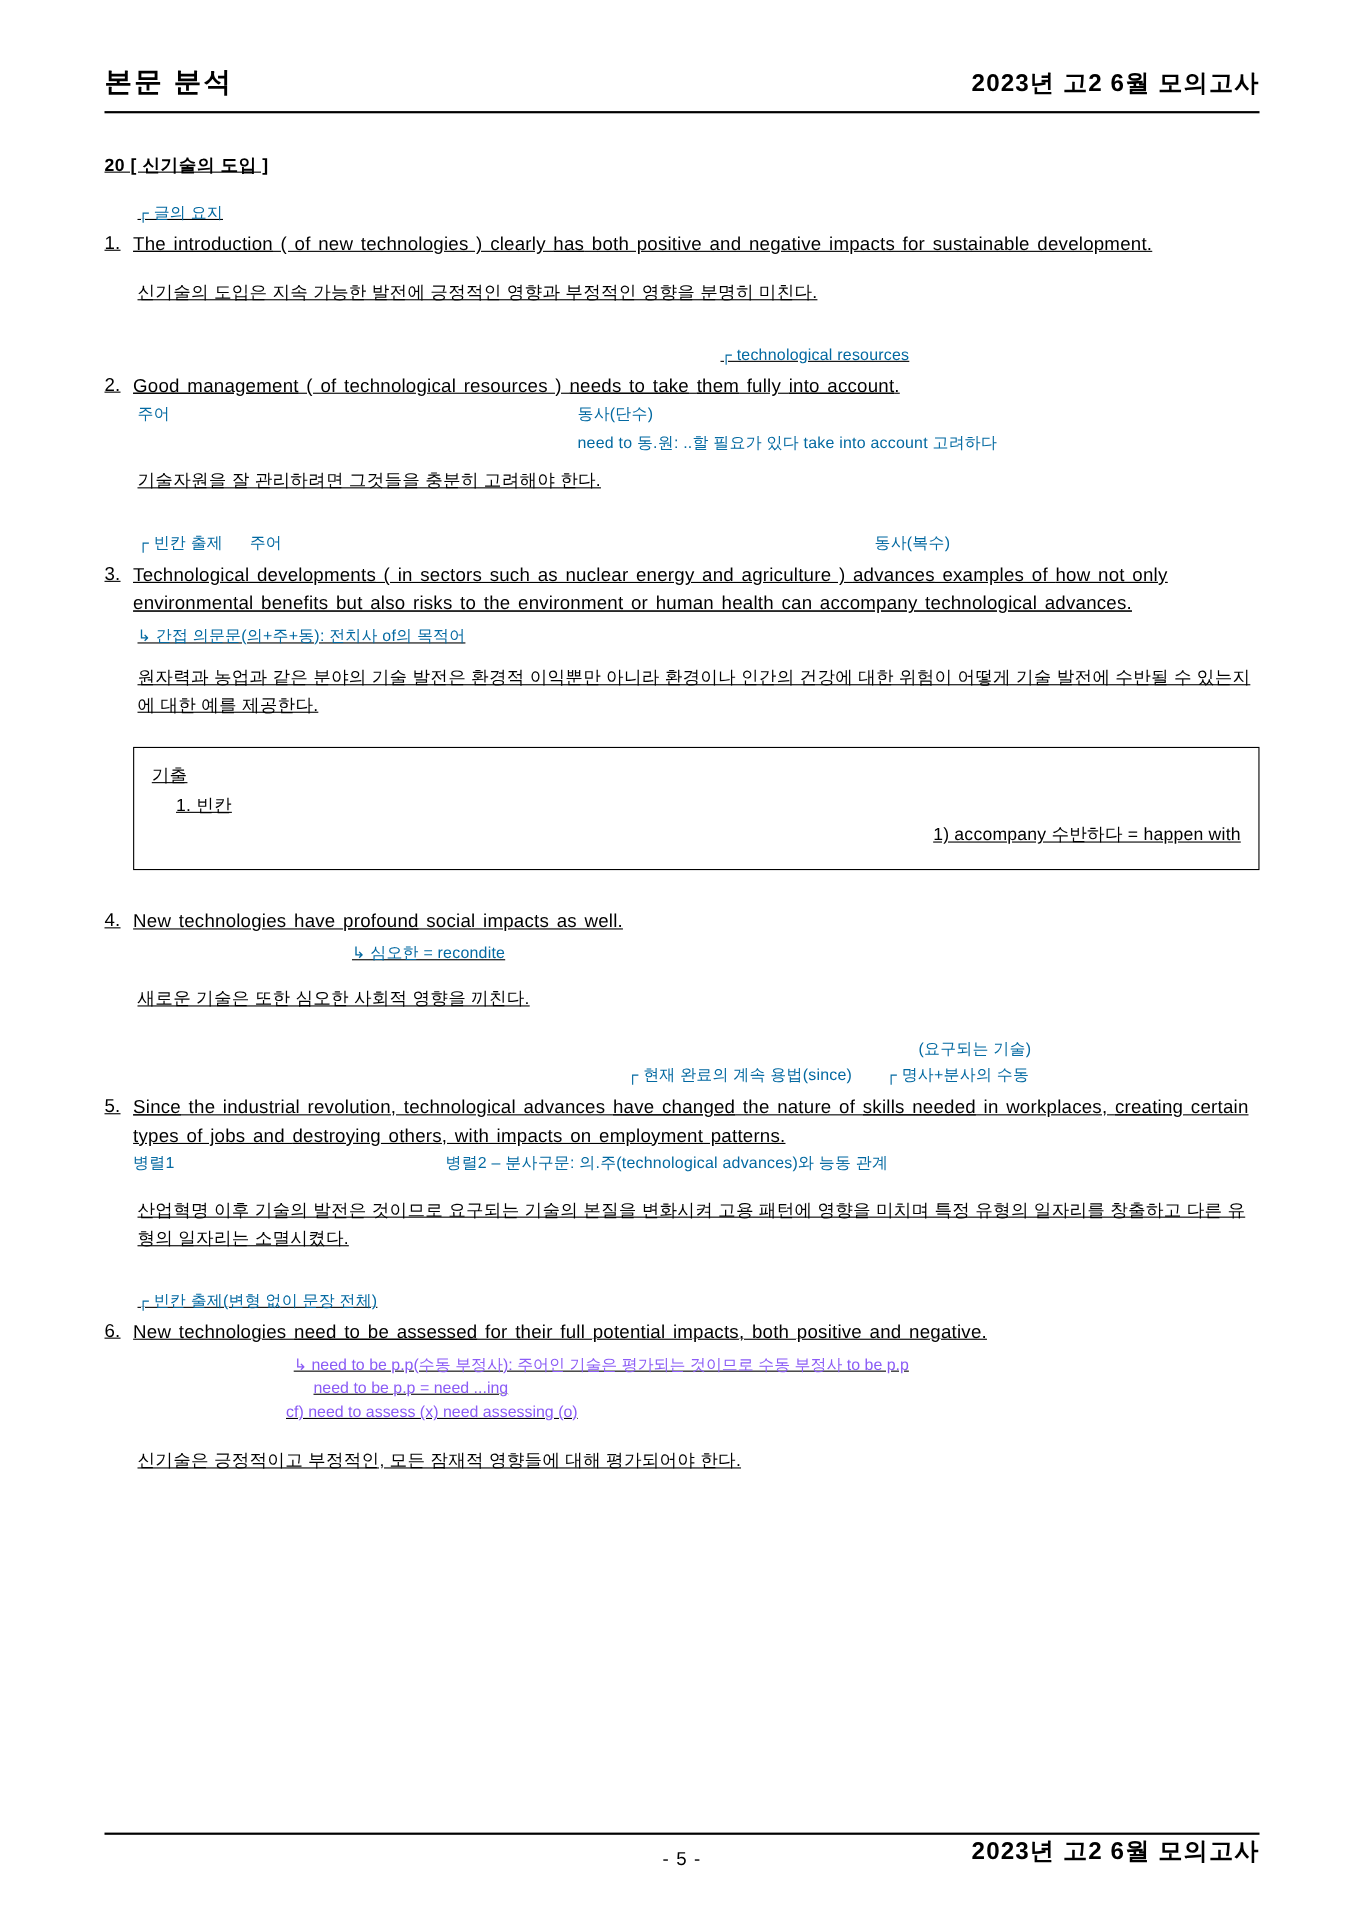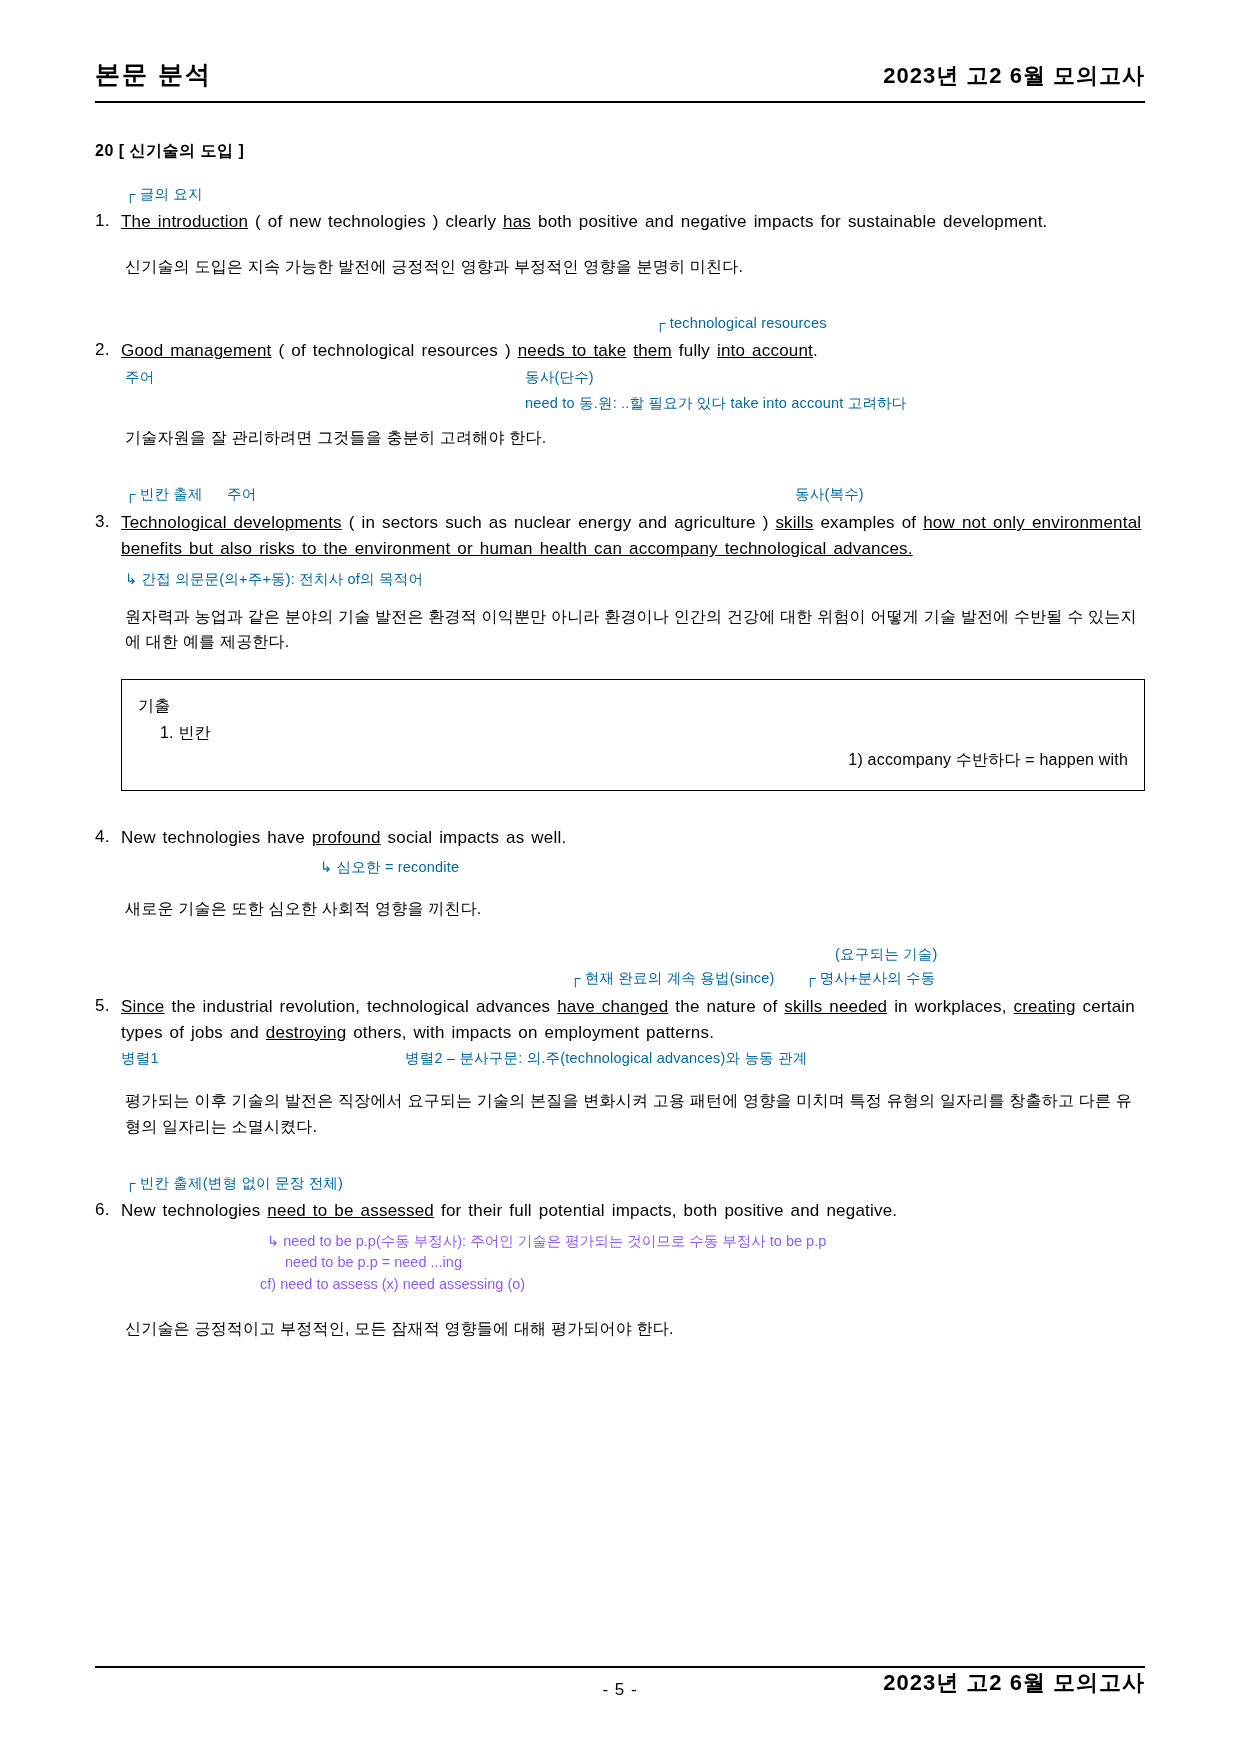--- a/index.html
+++ b/index.html
@@ -38,20 +38,21 @@
   .header-right {
     font-size: 22px;
     font-weight: bold;
     letter-spacing: 1px;
   }
   
   .content {
     padding-top: 36px;
     font-size: 16.5px;
     line-height: 1.45;
+    text-decoration: underline;
   }
   .sec-title {
     font-size: 16px;
     font-weight: bold;
     letter-spacing: 0.5px;
     margin-bottom: 22px;
   }
   .blk {
     position: relative;
     margin-bottom: 4px;
@@ -171,21 +172,21 @@
     <div class="spacer-lg"></div>
 
     <div class="blk">
       <div class="flow" style="height:26px;">
         <div class="abs red" style="left:30px; top:0;">┌ 빈칸 출제</div>
         <div class="abs red" style="left:132px; top:0;">주어</div>
         <div class="abs red" style="left:700px; top:0;">동사(복수)</div>
       </div>
       <div class="en-line">
         <div class="num">3.</div>
-        <div class="en-text"><span class="u">Technological developments</span><span> ( in sectors such as nuclear energy and agriculture ) </span><span class="u">skills</span><span> examples of </span><span class="u">how not only environmental benefits but also risks to the environment or human health can accompany technological advances.</span></div>
+        <div class="en-text"><span class="u">Technological developments</span><span> ( in sectors such as nuclear energy and agriculture ) </span><span class="u">advances</span><span> examples of </span><span class="u">how not only environmental benefits but also risks to the environment or human health can accompany technological advances.</span></div>
       </div>
       <div class="red" style="margin-left:30px; margin-top:6px;">↳ 간접 의문문(의+주+동): 전치사 of의 목적어</div>
       <div class="ko-trans" style="margin-top:14px; margin-right:8px;">원자력과 농업과 같은 분야의 기술 발전은 환경적 이익뿐만 아니라 환경이나 인간의 건강에 대한 위험이 어떻게 기술 발전에 수반될 수 있는지에 대한 예를 제공한다.</div>
 
       <div class="ex-box">
         <div>기출</div>
         <div class="lvl2">1. 빈칸</div>
         <div class="lvl3">1) accompany 수반하다 = happen with</div>
       </div>
     </div>
@@ -210,21 +211,21 @@
         <div class="abs red" style="left:710px; top:24px;">┌ 명사+분사의 수동</div>
       </div>
       <div class="en-line">
         <div class="num">5.</div>
         <div class="en-text"><span class="u">Since</span><span> the industrial revolution, technological advances </span><span class="u">have changed</span><span> the nature of </span><span class="u">skills needed</span><span> in workplaces, </span><span class="u">creating</span><span> certain types of jobs and </span><span class="u">destroying</span><span> others, with impacts on employment patterns.</span></div>
       </div>
       <div class="flow" style="height:26px; margin-top:2px;">
         <div class="abs red" style="left:26px; top:0;text-align:center;">병렬1</div>
         <div class="abs red" style="left:310px; top:0;">병렬2 – 분사구문: 의.주(technological advances)와 능동 관계</div>
       </div>
-      <div class="ko-trans" style="margin-top:14px; margin-right:8px;">평가되는 이후 기술의 발전은 직장에서 요구되는 기술의 본질을 변화시켜 고용 패턴에 영향을 미치며 특정 유형의 일자리를 창출하고 다른 유형의 일자리는 소멸시켰다.</div>
+      <div class="ko-trans" style="margin-top:14px; margin-right:8px;">산업혁명 이후 기술의 발전은 것이므로 요구되는 기술의 본질을 변화시켜 고용 패턴에 영향을 미치며 특정 유형의 일자리를 창출하고 다른 유형의 일자리는 소멸시켰다.</div>
     </div>
 
     <div class="spacer-lg"></div>
 
     <div class="blk">
       <div class="red" style="margin-left:30px; margin-bottom:4px;">┌ 빈칸 출제(변형 없이 문장 전체)</div>
       <div class="en-line">
         <div class="num">6.</div>
         <div class="en-text"><span>New technologies </span><span class="u">need to be assessed</span><span> for their full potential impacts, both positive and negative.</span></div>
       </div>

